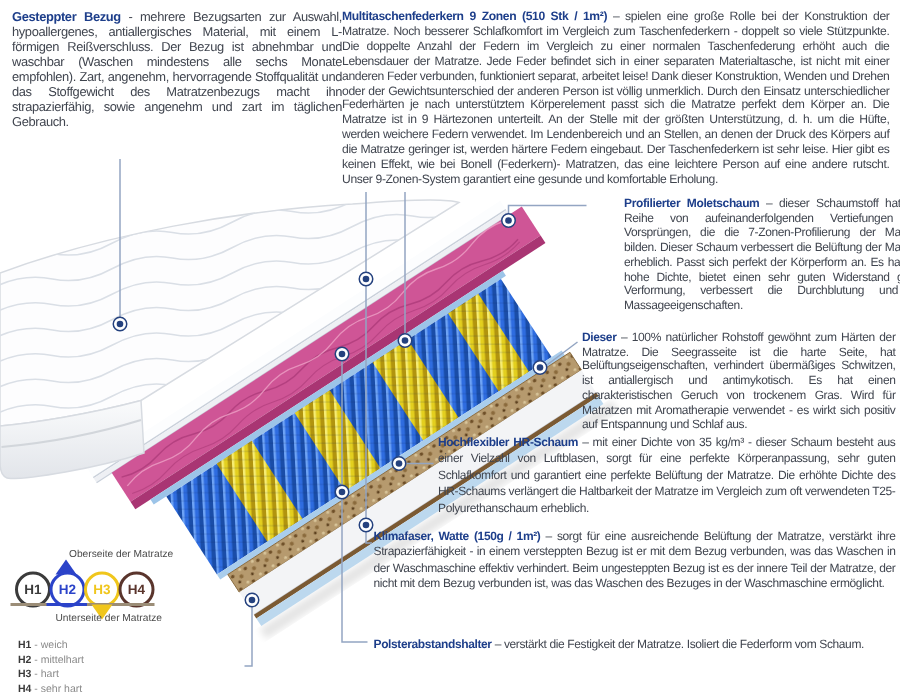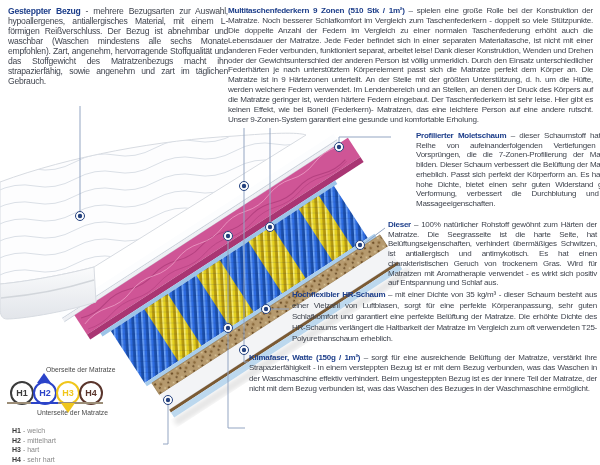--- a/index.html
+++ b/index.html
@@ -193,20 +193,23 @@
   </p>
   <p class="para p-seegras">
     <b>Dieser</b><span> – 100% natürlicher Rohstoff gewöhnt zum Härten der Matratze. Die Seegrasseite ist die harte Seite, hat Belüftungseigenschaften, verhindert übermäßiges Schwitzen, ist antiallergisch und antimykotisch. Es hat einen charakteristischen Geruch von trockenem Gras. Wird für Matratzen mit Aromatherapie verwendet - es wirkt sich positiv auf Entspannung und Schlaf aus.</span>
   </p>
   <p class="para p-hr">
     <b>Hochflexibler HR-Schaum</b><span> – mit einer Dichte von 35 kg/m³ - dieser Schaum besteht aus einer Vielzahl von Luftblasen, sorgt für eine perfekte Körperanpassung, sehr guten Schlafkomfort und garantiert eine perfekte Belüftung der Matratze. Die erhöhte Dichte des HR-Schaums verlängert die Haltbarkeit der Matratze im Vergleich zum oft verwendeten T25-Polyurethanschaum erheblich.</span>
   </p>
   <p class="para p-klima">
     <b>Klimafaser, Watte (150g / 1m²)</b><span> – sorgt für eine ausreichende Belüftung der Matratze, verstärkt ihre Strapazierfähigkeit - in einem versteppten Bezug ist er mit dem Bezug verbunden, was das Waschen in der Waschmaschine effektiv verhindert. Beim ungesteppten Bezug ist es der innere Teil der Matratze, der nicht mit dem Bezug verbunden ist, was das Waschen des Bezuges in der Waschmaschine ermöglicht.</span>
   </p>
+  <p class="para p-polster">
+    <b>Polsterabstandshalter</b><span> – verstärkt die Festigkeit der Matratze. Isoliert die Federform vom Schaum.</span>
+  </p>
 
   <div class="side-label" id="oberseite">Oberseite der Matratze</div>
   <div class="tri-up"></div>
   <div class="hcirc" id="h1c" style="border-color: rgb(59, 59, 59); color: rgb(59, 59, 59);">H1</div>
   <div class="hcirc" id="h2c" style="border-color: rgb(43, 67, 201); color: rgb(43, 67, 201);">H2</div>
   <div class="hcirc" id="h3c" style="border-color: rgb(240, 198, 28); color: rgb(240, 198, 28);">H3</div>
   <div class="hcirc" id="h4c" style="border-color: rgb(90, 53, 44); color: rgb(90, 53, 44);">H4</div>
   <div class="base-line"></div>
   <div class="base-line-blue"></div>
   <div class="tri-down"></div>

